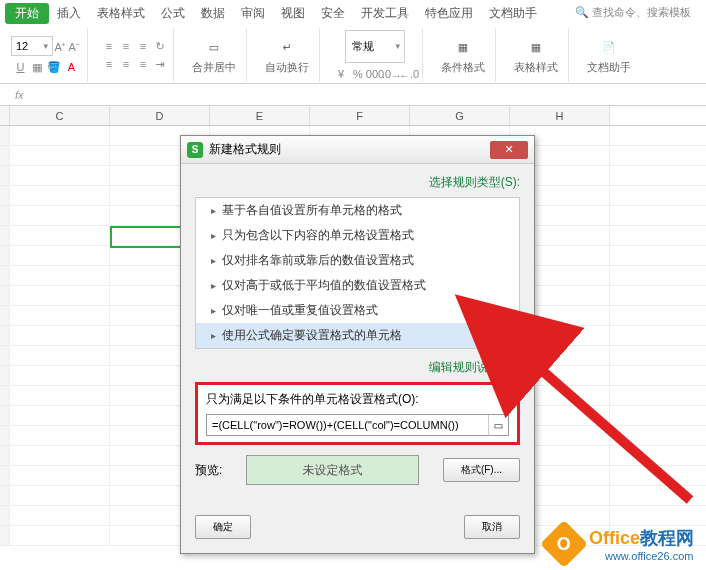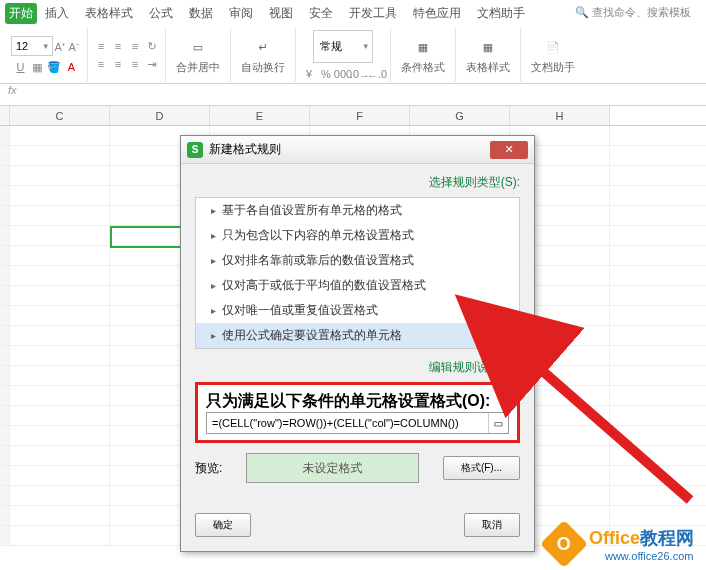--- a/index.html
+++ b/index.html
@@ -2,38 +2,38 @@
 <html><head>
 <meta charset="utf-8">
 <style>
 * { margin:0; padding:0; box-sizing:border-box; font-family:"Microsoft YaHei","SimSun",sans-serif; }
 body { width:706px; height:570px; background:#fff; position:relative; overflow:hidden; }
 
 
 .ribbon { height:84px; border-bottom:1px solid #d0d0d0; }
 .tabs { display:flex; align-items:center; height:26px; padding-left:5px; }
 .tab { padding:2px 8px; font-size:12px; color:#555; cursor:pointer; }
-.tab.active { background:#2ea83f; color:#fff; border-radius:3px; padding:2px 4px; }
+.tab.active { background:#2ea83f; color:#fff; border-radius:3px; padding:2px 10px; }
 .search-area { position:absolute; right:15px; top:5px; font-size:11px; color:#888; display:flex; align-items:center; }
 .search-area .mag { margin-right:3px; }
 
-.toolbar { display:flex; align-items:center; height:58px; padding:2px 5px; gap:0; }
+.toolbar { display:flex; align-items:center; height:58px; padding:2px 5px; gap:8px; }
 .grp { display:flex; flex-direction:column; align-items:center; justify-content:center; padding:0 6px; border-right:1px solid #e5e5e5; height:54px; }
 .grp.noborder { border-right:none; }
 .font-size-box { display:flex; align-items:center; }
 .font-size-sel { width:42px; height:20px; border:1px solid #ccc; font-size:11px; padding:0 4px; display:flex; align-items:center; justify-content:space-between; }
 .mini-ico { width:14px; height:14px; display:inline-flex; align-items:center; justify-content:center; font-size:11px; color:#888; }
 .btn-row { display:flex; gap:3px; }
 .big-btn { display:flex; flex-direction:column; align-items:center; font-size:11px; color:#666; padding:2px 4px; }
 .big-btn .bicon { width:26px; height:24px; display:flex; align-items:center; justify-content:center; }
 .combo { height:33px; border:1px solid #ccc; font-size:11px; padding:0 18px 0 6px; display:flex; align-items:center; position:relative; min-width:60px; }
 .combo::after { content:"▾"; position:absolute; right:4px; color:#888; font-size:9px; }
 
 
-.fxbar { height:22px; border-bottom:1px solid #d0d0d0; display:flex; padding-left:8px; font-size:11px; color:#999; font-style:italic; }
+.fxbar { height:22px; border-bottom:1px solid #d0d0d0; display:flex; align-items:center; padding-left:15px; font-size:11px; color:#999; font-style:italic; }
 
 
 .grid { position:relative; height:460px; }
 .colheads { display:flex; height:20px; border-bottom:1px solid #ccc; }
 .colhead { flex:0 0 100px; border-right:1px solid #ddd; text-align:center; font-size:11px; color:#555; line-height:20px; background:#f5f5f5; }
 .colhead:first-child { flex:0 0 10px; }
 .rows { }
 .row { display:flex; height:20px; border-bottom:1px solid #eee; }
 .cell { flex:0 0 100px; border-right:1px solid #eee; }
 .cell:first-child { flex:0 0 10px; background:#f5f5f5; }
@@ -44,21 +44,21 @@
 .dlg-title { height:28px; background:linear-gradient(#fdfdfd,#e8e8e8); border-bottom:1px solid #ccc; display:flex; align-items:center; padding:0 6px; font-size:12px; }
 .dlg-title .logo { width:16px; height:16px; background:#2ea83f; border-radius:3px; margin-right:6px; display:flex; align-items:center; justify-content:center; color:#fff; font-size:10px; font-weight:bold; }
 .dlg-close { margin-left:auto; width:38px; height:18px; background:#c84f49; border-radius:2px; color:#fff; display:flex; align-items:center; justify-content:center; font-size:11px; }
 .dlg-body { padding:10px 14px 14px; font-size:12px; }
 .dlg-label { margin-bottom:6px; color:#15803d;text-align:right; }
 .rule-list { border:1px solid #ccc; background:#fff; margin-bottom:10px; }
 .rule-item { padding:4px 15px; font-size:12px; color:#333; display:flex; align-items:center; }
 .rule-item::before { content:"▸"; margin-right:6px; font-size:10px; color:#666; }
 .rule-item.sel { background:#d8e8f8; }
 .formula-box { border:3px solid #e02020; padding:6px 8px; margin:6px 0 10px; background:#fff; }
-.formula-label { font-size:16px; font-weight:bold; margin-bottom:0; }
+.formula-label { font-size:12px; font-weight:normal; margin-bottom:6px; }
 .formula-input-wrap { display:flex; align-items:center; border:1px solid #999; background:#fff; }
 .formula-input { flex:1; padding:3px 5px; font-size:11px; border:none; outline:none; }
 .formula-pick { width:20px; height:20px; border-left:1px solid #ccc; display:flex; align-items:center; justify-content:center; font-size:10px; }
 .preview-row { display:flex; align-items:center; gap:24px; margin-bottom:30px; }
 .preview-box { flex:1; height:30px; border:1px solid #999; background:#d5ecd5; display:flex; align-items:center; justify-content:center; font-size:12px; color:#555; }
 .btn { padding:4px 17px; font-size:10px; border:1px solid #999; background:linear-gradient(#fefefe,#e5e5e5); border-radius:2px; }
 .dlg-buttons { display:flex; justify-content:space-between; gap:8px; }
 
 
 .arrow-svg { position:absolute; left:0; top:0; pointer-events:none; }

